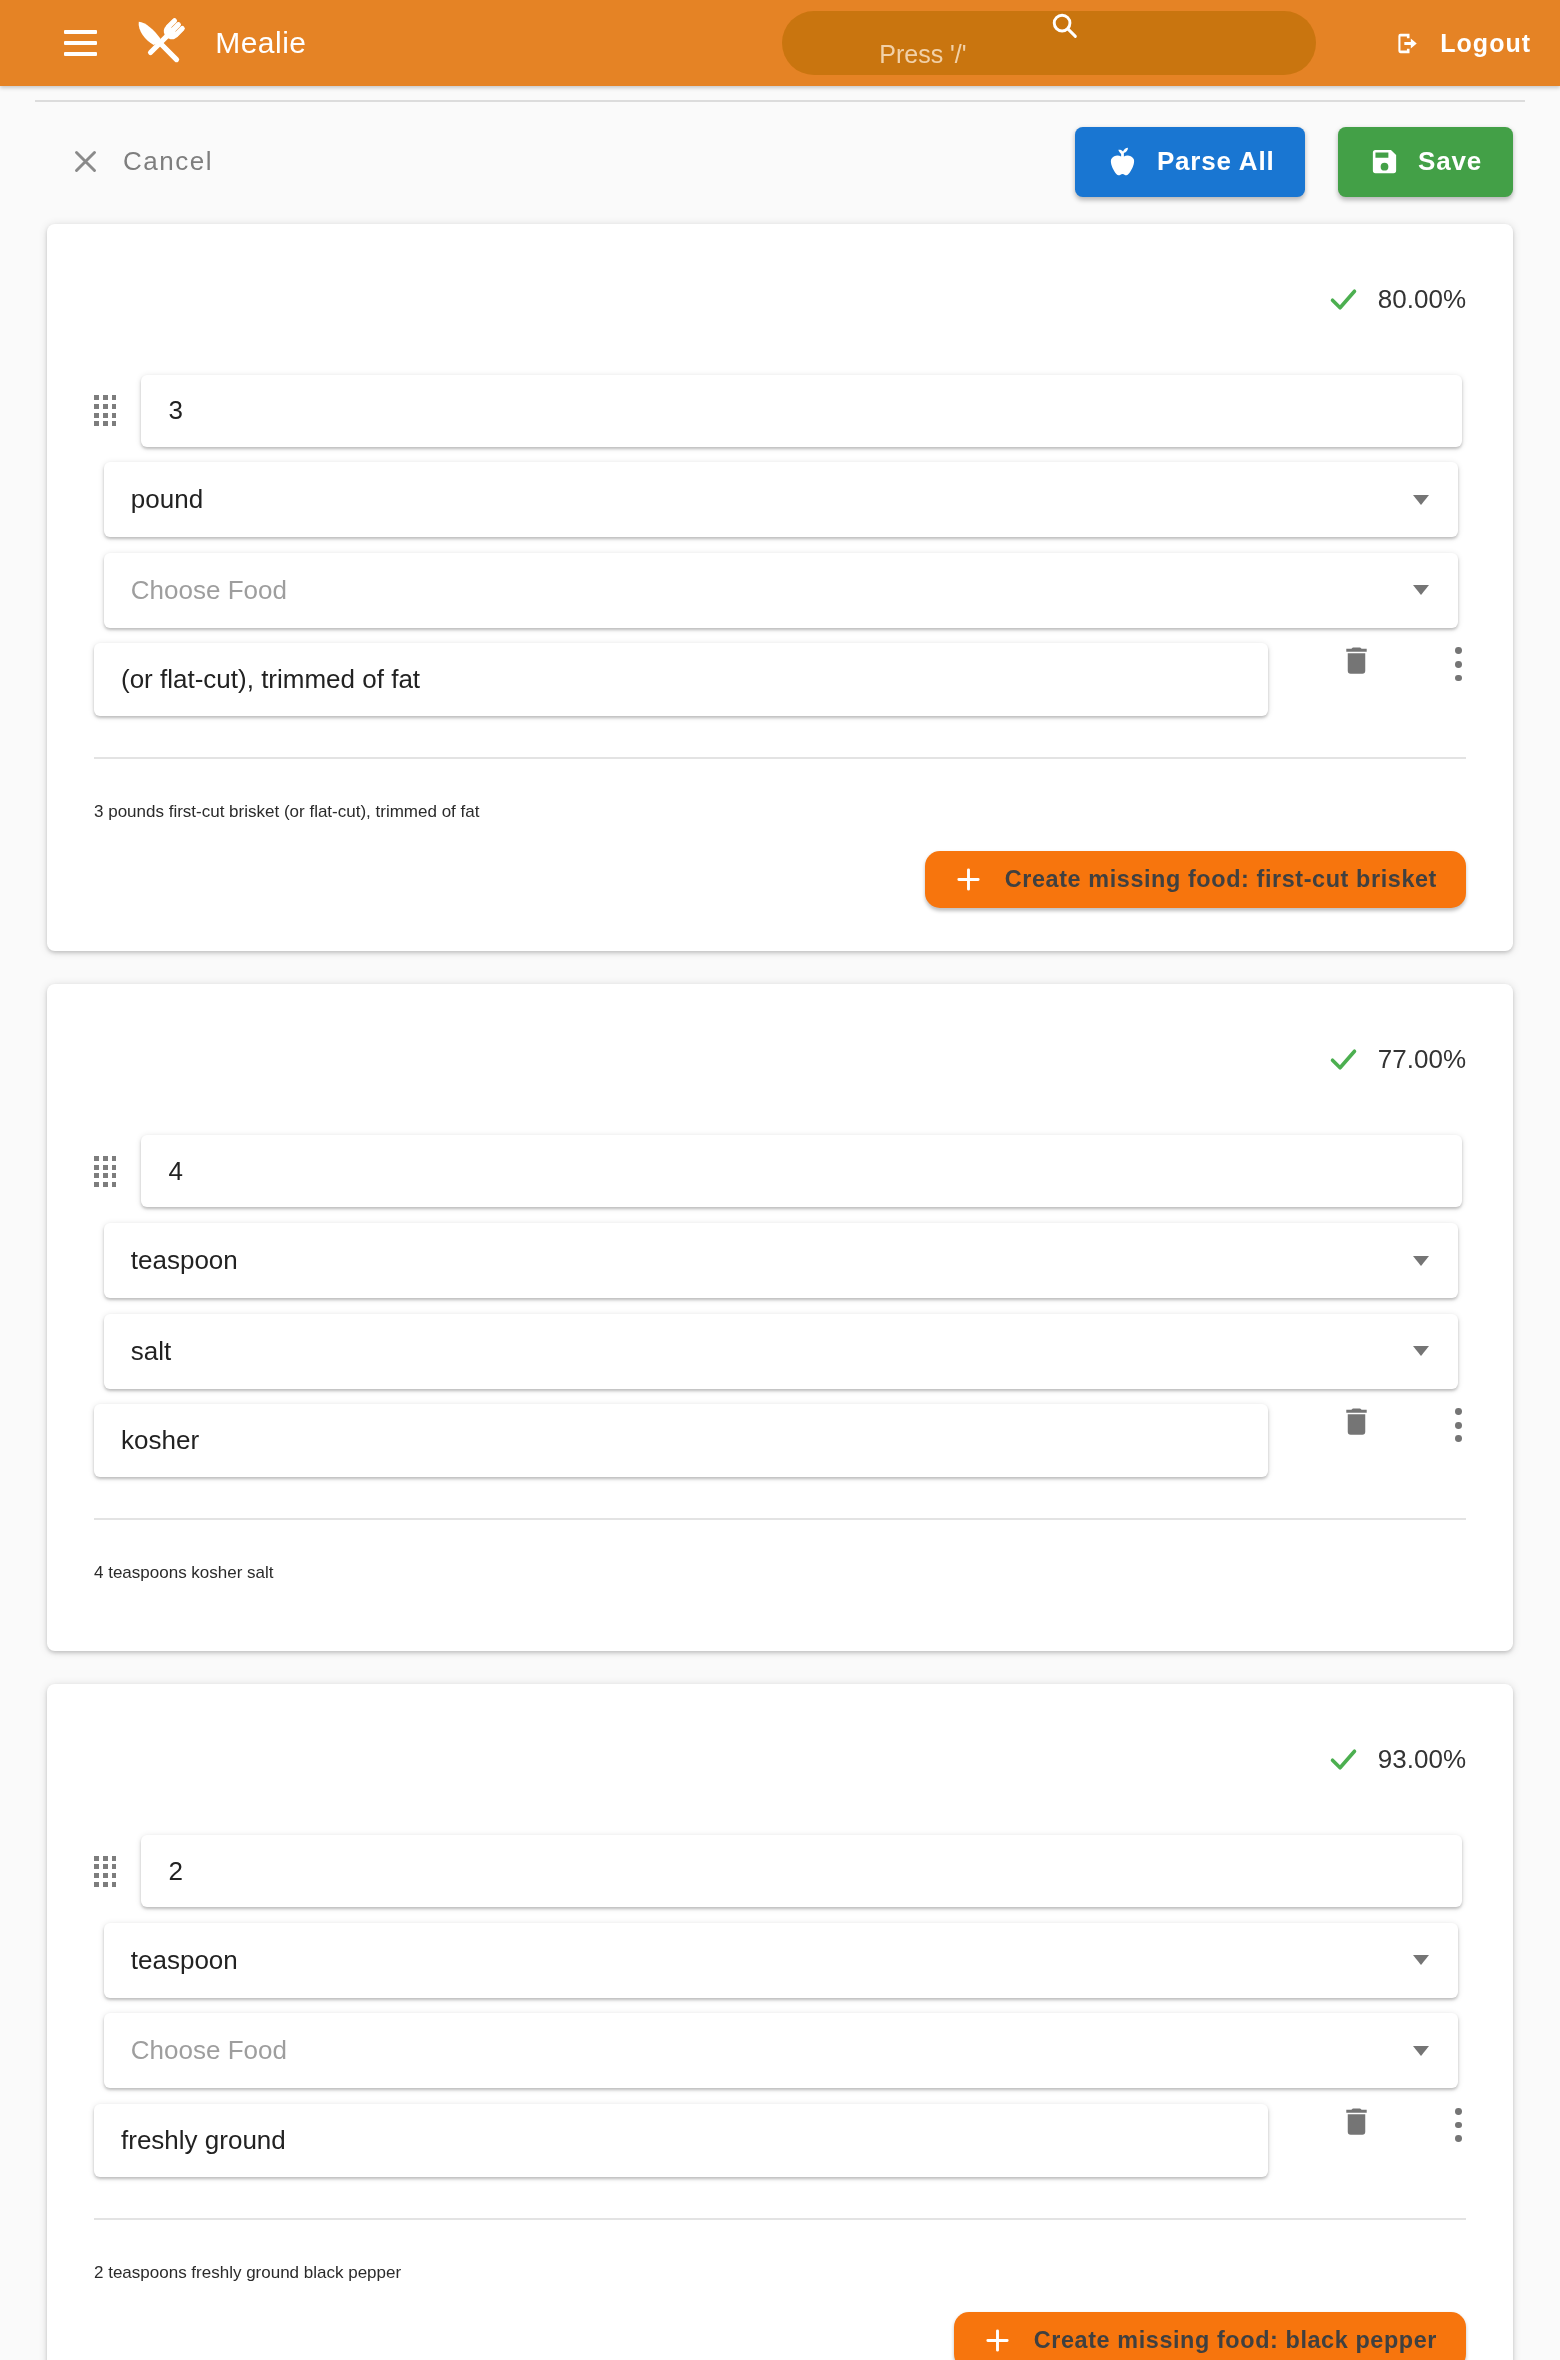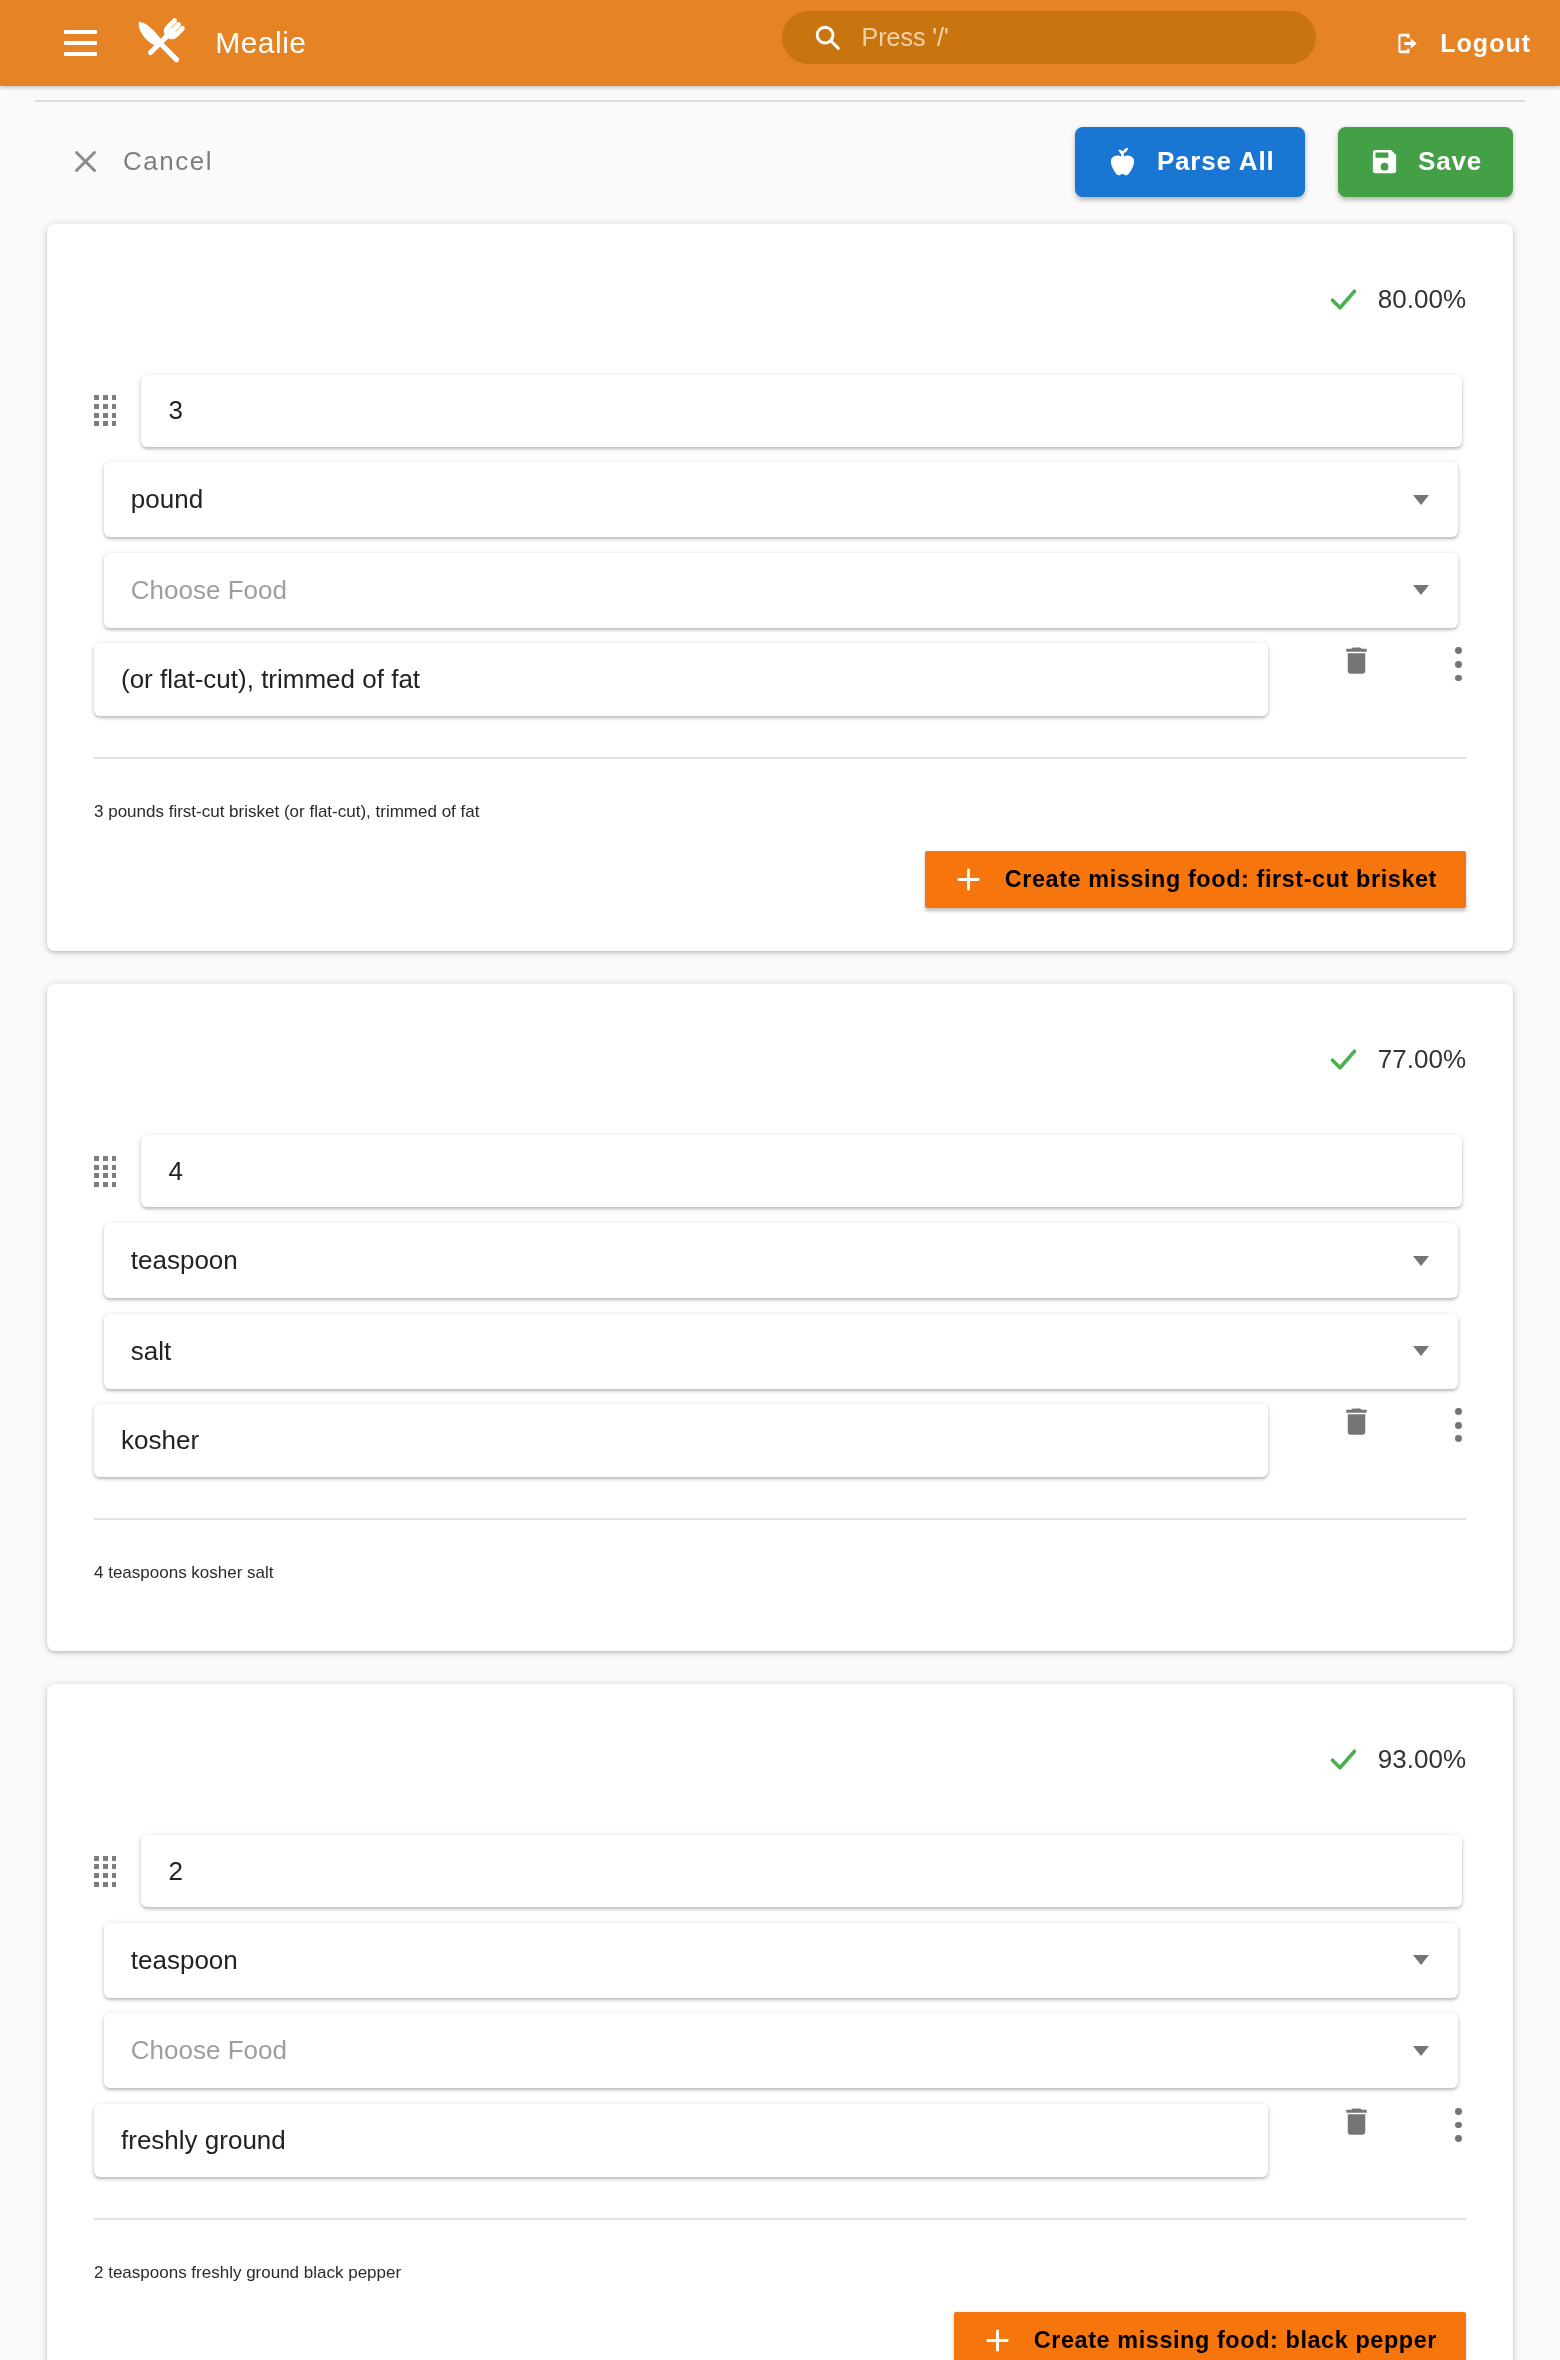--- a/index.html
+++ b/index.html
@@ -25,23 +25,23 @@
     display:flex; align-items:center;
     box-shadow:0 2px 3.9px rgba(0,0,0,.2);
     padding-left:19px;
   }
   .menu-btn{ margin-left:39px; background:none; border:none; cursor:pointer;
     display:flex; flex-direction:column; gap:6.8px; padding:5.9px; }
   .menu-btn span{ width:33px; height:3.9px; background:#fff; border-radius:1px; display:block; }
   .logo{ margin-left:25px; width:64px; height:64px; }
   .app-title{ margin-left:23.4px; color:#fff; font-size:30px; font-weight:400; letter-spacing:0.5px; }
   .searchbar{
-    position:absolute; left:782px; top:10.7px; width:534px; height:53px;
+    position:absolute; left:782px; top:10.7px; width:534px; height:64px;
     background:var(--search-bg); border-radius:32px;
-    display:flex; align-items:center; padding-left:31px;
+    display:flex; align-items:center; padding-left:31px;flex-direction:column;
   }
   .searchbar input{
     background:transparent; border:none; outline:none;
     color:#fff; font-size:25px; margin-left:19.5px; width:390px;
     font-family:"Liberation Sans", sans-serif;
   }
   .searchbar input::placeholder{ color:rgba(255,240,220,.75); }
   .logout-btn{ margin-left:auto; margin-right:29px; background:none; border:none; cursor:pointer;
     display:flex; align-items:center; gap:15.6px; color:#fff;
     font-size:25px; font-weight:700; letter-spacing:1px;
@@ -96,22 +96,22 @@
     font-family:"Liberation Sans", sans-serif; }
   .icon-btn{ background:none; border:none; cursor:pointer; display:flex;
     align-items:center; justify-content:center; }
   .trash-btn{ margin-left:27px; }
   .kebab-btn{ margin-left:33px; display:flex; flex-direction:column; gap:6.8px; padding:3.9px; }
   .kebab-btn i{ width:6.8px; height:6.8px; border-radius:50%; background:#757575; display:block; }
   .card-divider{ border-top:2px solid #E3E3E3; margin-top:41px; }
   .orig-text{ margin-top:43px; font-size:17px; color:#2b2b2b; }
   .missing-row{ display:flex; justify-content:flex-end; margin-top:29px; }
   .btn-missing{ background:var(--create-btn); height:57px; border:none; cursor:pointer;
-    border-radius:2px; display:flex; align-items:center; gap:21.5px; padding:0 29px;
-    color:#000000; font-size:23.4px; font-weight:700; letter-spacing:0.6px;
+    border-radius:15px; display:flex; align-items:center; gap:21.5px; padding:0 29px;
+    color:#404040; font-size:23.4px; font-weight:700; letter-spacing:0.6px;
     font-family:"Liberation Sans", sans-serif;
     box-shadow:0 2.9px 3.9px rgba(0,0,0,.25); }
 </style>
 </head>
 <body>
 
 <header class="appbar">
   <button class="menu-btn">
     <span></span>
       <span></span>

